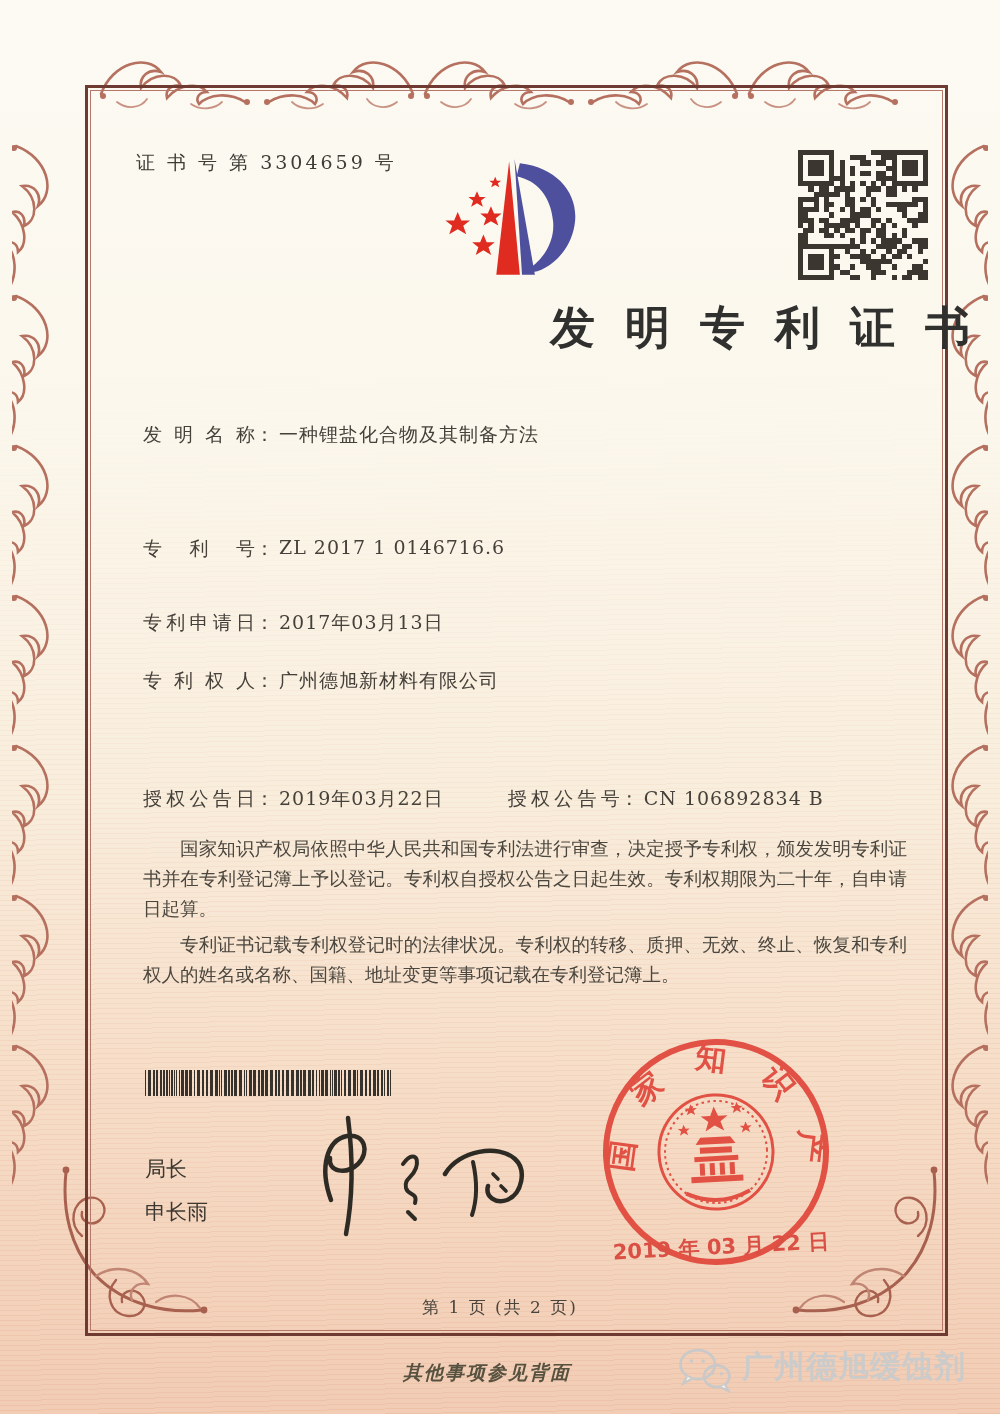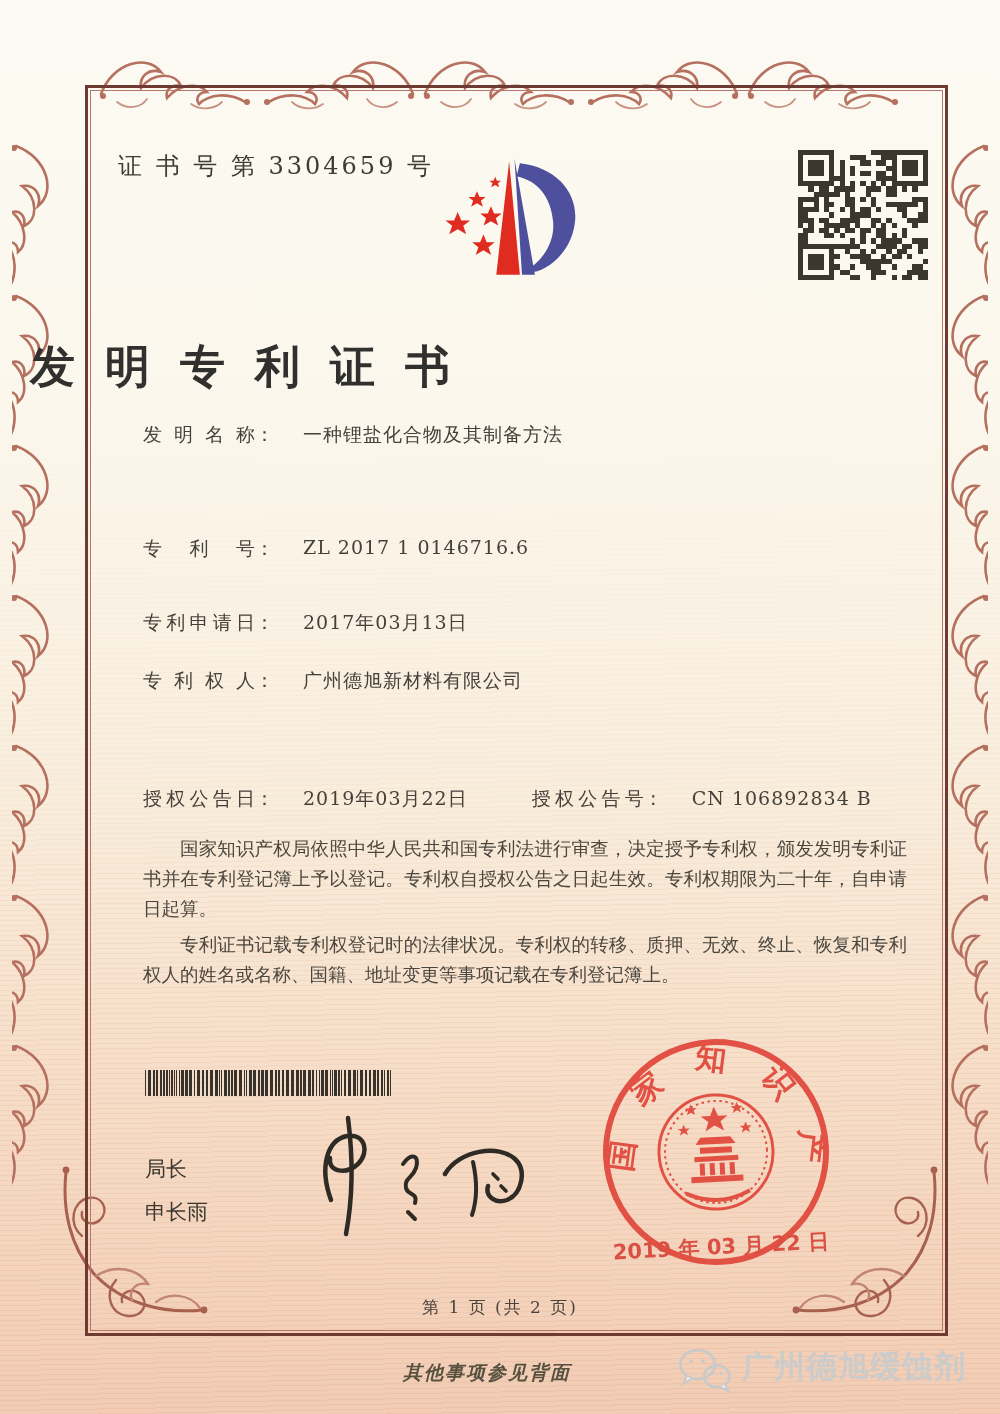--- a/index.html
+++ b/index.html
@@ -6,28 +6,28 @@
   .page{position:relative;width:1000px;height:1414px;overflow:hidden;margin:0 auto;
     background:linear-gradient(180deg,#fcfaf3 0%,#fbf7ec 30%,#f9eedd 55%,#f6dcc6 78%,#f2ccb4 100%);
     font-family:"DejaVu Serif","Liberation Serif",serif;color:#44403a;}
   .texture{position:absolute;inset:0;pointer-events:none;
     background:repeating-linear-gradient(179deg,rgba(205,128,98,.13) 0 1px,transparent 1px 5px);
     -webkit-mask-image:linear-gradient(180deg,transparent 0 26%,rgba(0,0,0,.55) 60%,#000 100%);
     mask-image:linear-gradient(180deg,transparent 0 26%,rgba(0,0,0,.55) 60%,#000 100%);}
   .frame{position:absolute;left:85px;top:85px;width:857px;height:1245px;border:3px solid #6e3a31;}
   .frame-inner{position:absolute;inset:2px;border:1px solid #b5776a;}
   .abs{position:absolute;}
-  .cert-no{left:118px;top:150px;font-size:24px;letter-spacing:3px;color:#3f3b36;}
-  .title{left:0;top:298px;width:100%;text-align:left;font-size:45px;font-weight:700;
-    letter-spacing:30px;text-indent:30px;color:#30302e;margin-top:39px;}
+  .cert-no{left:136px;top:150px;font-size:19px;letter-spacing:3px;color:#3f3b36;}
+  .title{left:0;top:298px;width:100%;text-align:right;font-size:45px;font-weight:700;
+    letter-spacing:30px;text-indent:30px;color:#30302e;}
   .rows{position:absolute;left:143px;right:90px;top:0;height:100%;font-size:19px;color:#45403a;}
   .row{position:absolute;left:0;right:0;white-space:nowrap;}
   .lbl{display:inline-block;width:112px;text-align:justify;text-align-last:justify;vertical-align:top;}
   .colon{display:inline-block;width:24px;vertical-align:top;}
-  .val{letter-spacing:1px;margin-left:24px;}
+  .val{letter-spacing:1px;}
   .val-wrap{display:inline-block;width:612px;white-space:normal;line-height:1.72;vertical-align:top;letter-spacing:1px;}
   .lbl2{margin-left:64px;}
   .paras{position:absolute;left:143px;width:764px;top:834px;font-size:18.5px;line-height:30px;
     text-align:justify;color:#4b463e;}
   .paras p{margin:0 0 6px 0;text-indent:2em;}
   .barcode{left:145px;top:1070px;width:252px;height:26px;display:flex;align-items:stretch;}
   .barcode span{background:#37322c;height:100%;display:block;}
   .director{left:145px;top:1148px;font-size:21px;line-height:2.05;color:#3c3831;font-family:"DejaVu Sans","Liberation Sans",sans-serif;}
   .pageinfo{left:0;top:1296px;width:100%;text-align:center;font-size:17px;letter-spacing:2px;color:#4a443c;}
   .backnote{left:403px;top:1360px;font-size:19px;letter-spacing:2px;font-style:italic;color:#57513f;font-weight:600;}

